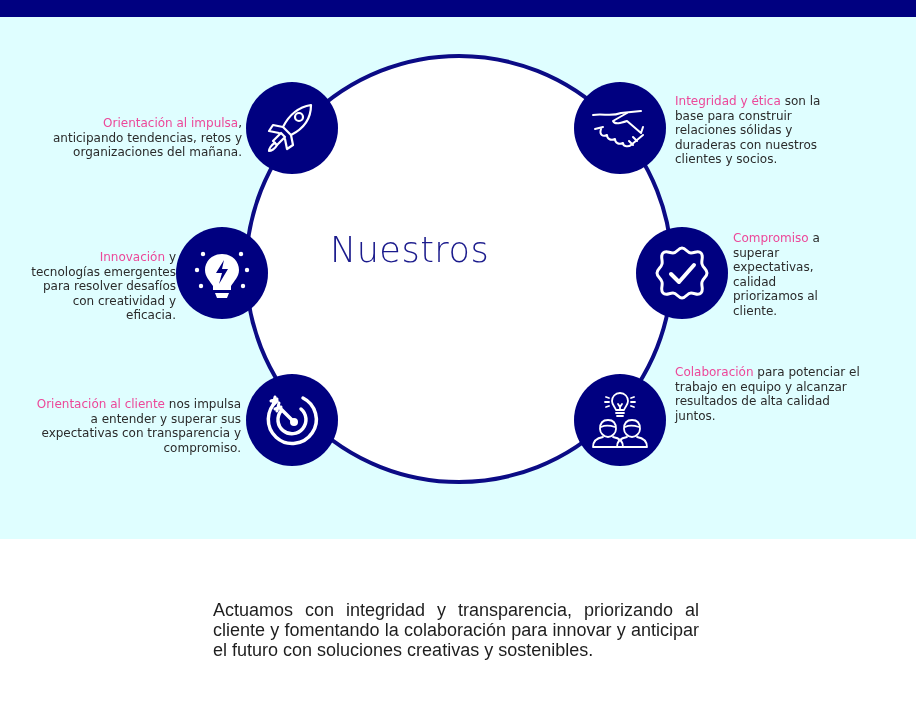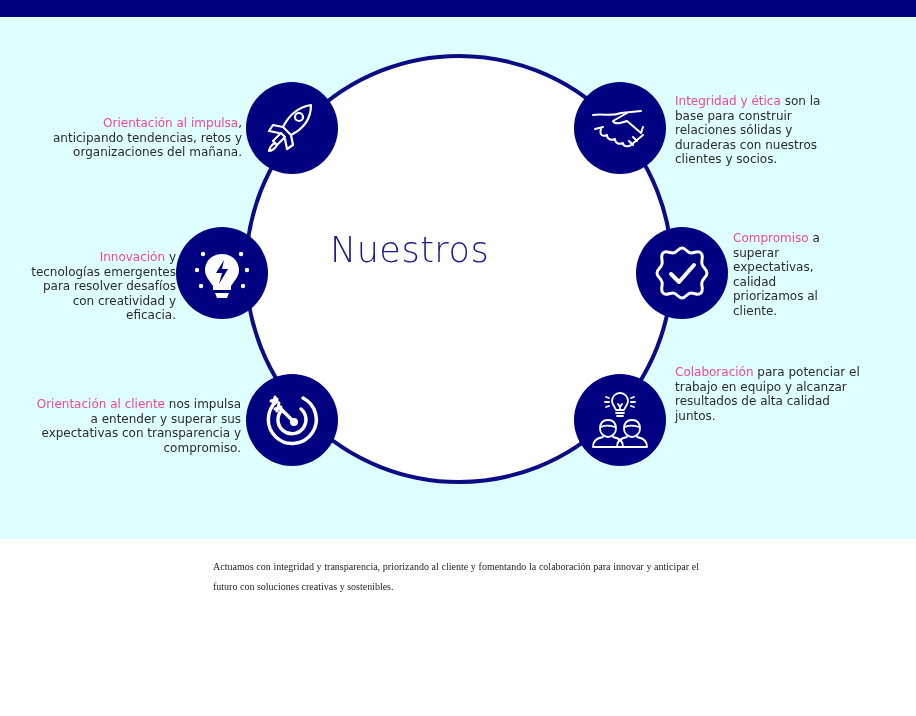--- a/index.html
+++ b/index.html
@@ -26,23 +26,23 @@
   }
   .node svg { width:66px; height:66px; }
   .desc {
     position:absolute; font-size:12px; line-height:14.6px; color:#2b2b2b;
     font-family:"DejaVu Sans", sans-serif;
   }
   .desc b { color:#ec4899; font-weight:normal;text-align:center; }
   .desc.left { text-align:right; }
   .desc.right { text-align:left; }
   .footer {
-    position:absolute; left:213px; top:557px; width:486px;
-    font-size:10px; line-height:20px; color:#1e1e1e; text-align:justify;
-    font-family:Liberation Serif, serif;
+    position:absolute; left:213px; top:600px; width:486px;
+    font-size:18px; line-height:20px; color:#1e1e1e; text-align:justify;
+    font-family:Liberation Sans, sans-serif;
   }
 </style>
 </head>
 <body>
 
 <div class="top-bar"></div>
 <div class="panel"></div>
 
 <div class="big-circle"></div>
 <div class="title">

